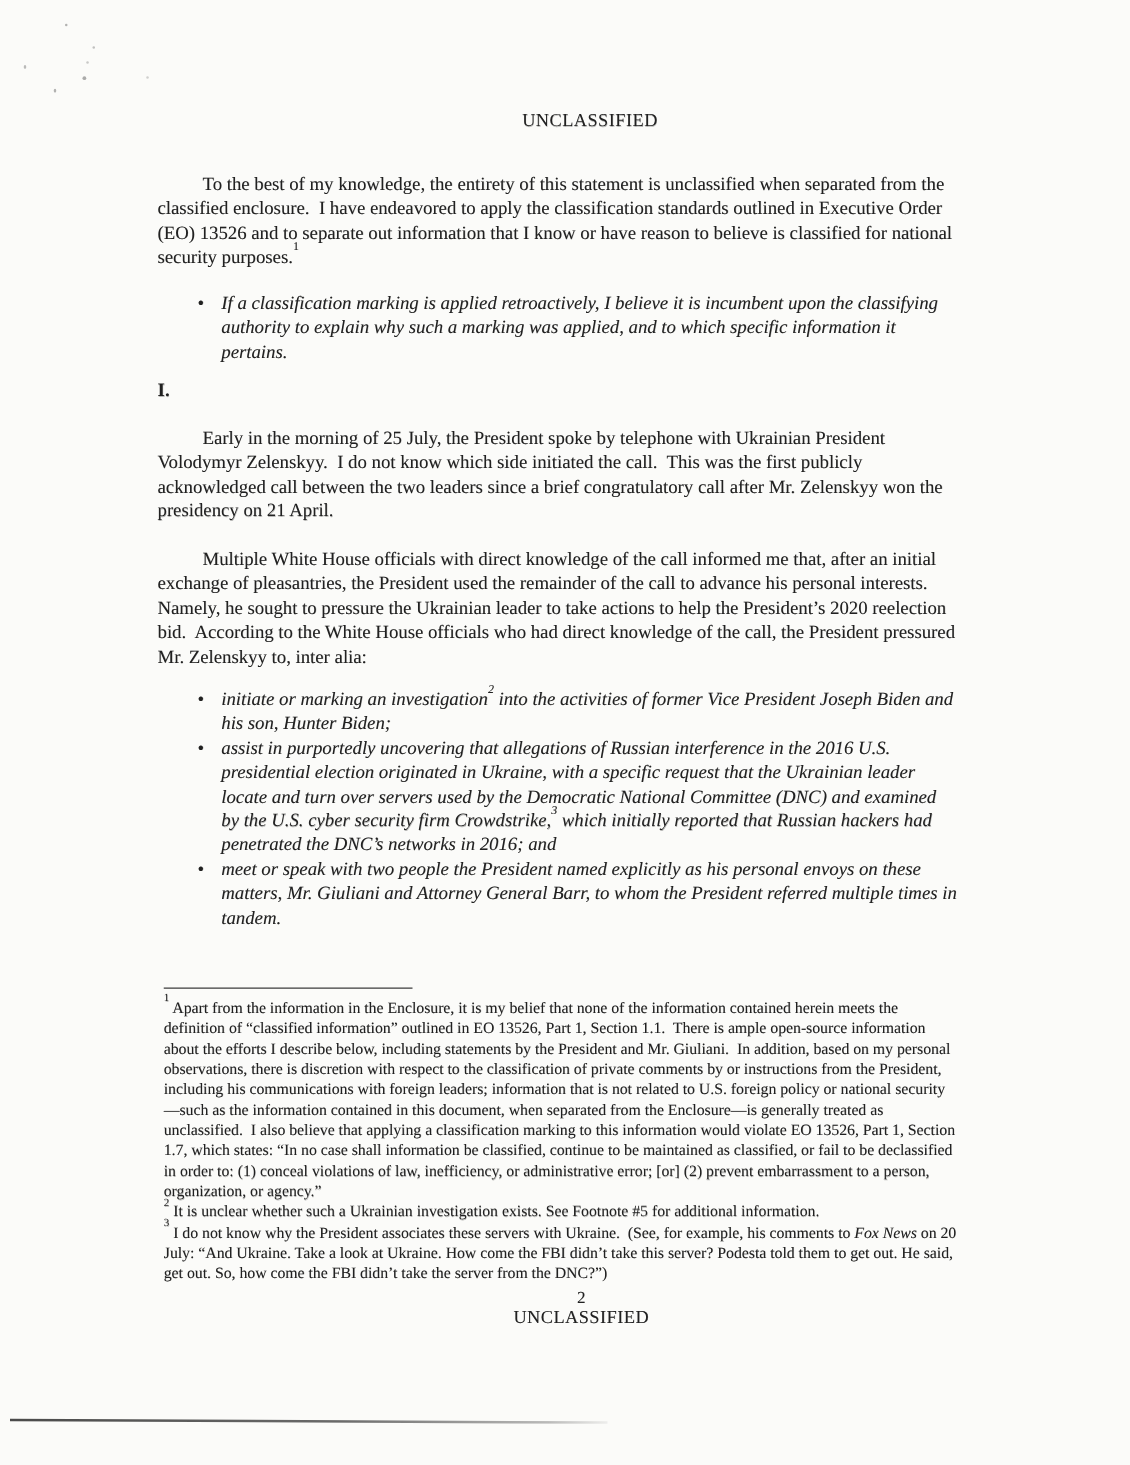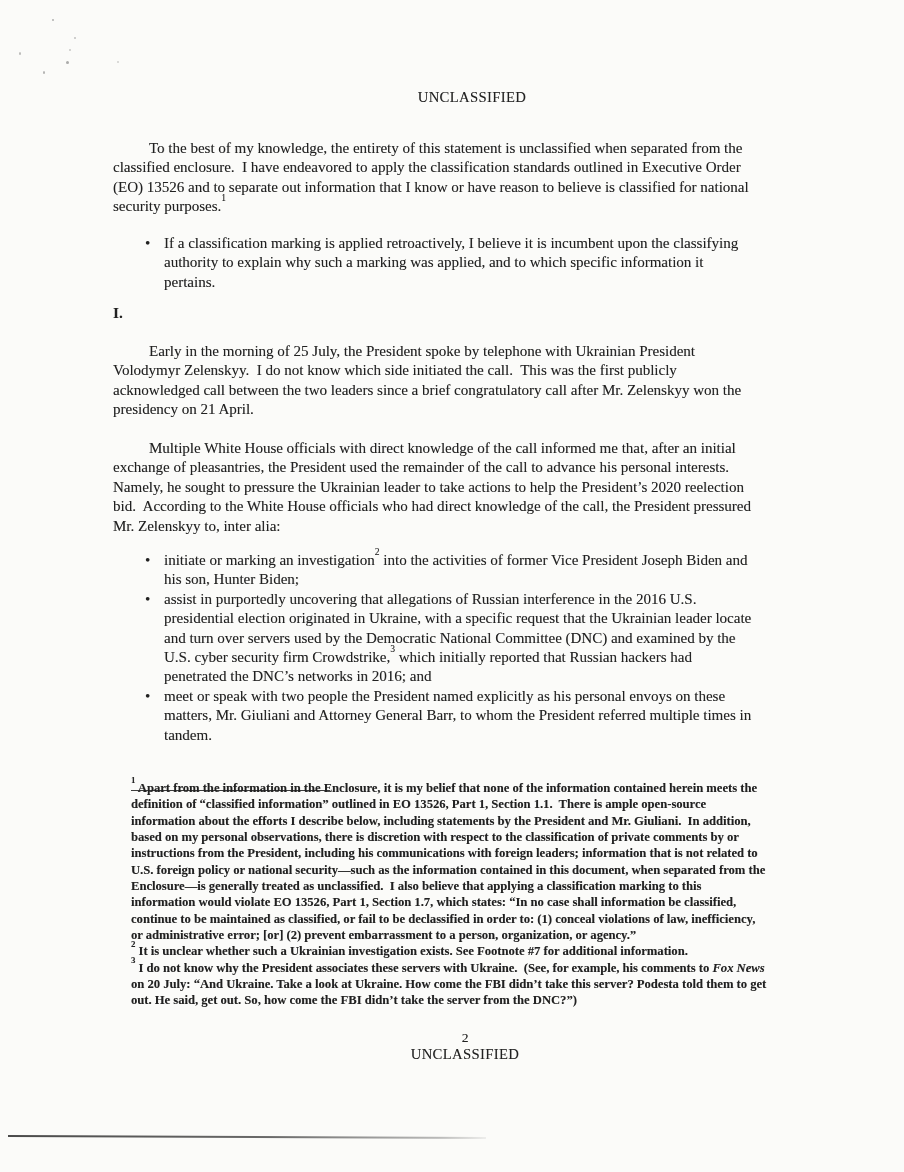--- a/index.html
+++ b/index.html
@@ -7,30 +7,30 @@
   body { width:904px; height:1172px; overflow:hidden; }
   .page {
     position:relative; width:904px; height:1172px;
     background:#fbfbf9;
     font-family:"Liberation Serif","DejaVu Serif",serif;
     color:#212121;
     text-shadow:0.3px 0.3px 0.5px rgba(60,60,60,0.35);
   }
   .center-line { position:absolute; left:0; width:890px; text-align:center;padding-left:40px; }
   .header-class { top:89px; font-size:14.6px; letter-spacing:0.4px; width:904px; }
-  .block { position:absolute; left:113px; width:640px; font-size:15px; line-height:19.4px; }
+  .block { position:absolute; left:126px; width:640px; font-size:15px; line-height:19.4px; }
   .para { text-indent:36px; white-space:pre-wrap; }
   .fnref { font-size:9.5px; line-height:0; position:relative; top:-4.5px; }
   .li { display:flex; }
   .li .mk { flex:0 0 51px; padding-left:32px; }
-  .li .bt { flex:1; white-space:pre-wrap; }
+  .li .bt { flex:1; white-space:pre-wrap;font-style:italic; }
   .heading { top:303px; font-weight:bold; font-size:15.2px; display:flex; }
   .heading .num { flex:0 0 52px; }
   .fnrule { position:absolute; left:131px; top:790px; width:199px; height:0; border-top:1.6px solid #3c3c3c; }
-  .footnotes { position:absolute; left:131px; top:780px; width:636px; font-size:12.6px; line-height:16.35px;font-weight:bold; }
+  .footnotes { position:absolute; left:131px; top:798px; width:636px; font-size:12.6px; line-height:16.35px; }
   .fn { white-space:pre-wrap; }
   .fn .fnm { font-size:8.8px; position:relative; top:-3.5px; line-height:0; }
   .fn em { font-style:italic; }
   .page-num { top:1030px; font-size:13.5px; }
   .footer-class { top:1046px; font-size:14.6px; letter-spacing:0.4px; }
   .artifact-line {
     position:absolute; top:1135px; left:8px; width:478px; height:2px;
     background:linear-gradient(to right, rgba(55,55,55,0.9), rgba(70,70,70,0.8) 55%, rgba(120,120,120,0.5) 90%, rgba(160,160,160,0.15));
     transform:rotate(0.25deg); transform-origin:left center;
   }
@@ -80,21 +80,21 @@
     <div class="li">
         <span class="mk">•</span>
         <div class="bt"><span>meet or speak with two people the President named explicitly as his personal envoys on these matters, Mr. Giuliani and Attorney General Barr, to whom the President referred multiple times in tandem.</span><sup class="fnref"></sup><span></span></div>
       </div>
   </div>
 
   <div class="fnrule"></div>
 
   <div class="footnotes">
     <div class="fn"><sup class="fnm">1</sup><span> Apart from the information in the Enclosure, it is my belief that none of the information contained herein meets the definition of “classified information” outlined in EO 13526, Part 1, Section 1.1.  There is ample open-source information about the efforts I describe below, including statements by the President and Mr. Giuliani.  In addition, based on my personal observations, there is discretion with respect to the classification of private comments by or instructions from the President, including his communications with foreign leaders; information that is not related to U.S. foreign policy or national security—such as the information contained in this document, when separated from the Enclosure—is generally treated as unclassified.  I also believe that applying a classification marking to this information would violate EO 13526, Part 1, Section 1.7, which states: “In no case shall information be classified, continue to be maintained as classified, or fail to be declassified in order to: (1) conceal violations of law, inefficiency, or administrative error; [or] (2) prevent embarrassment to a person, organization, or agency.”</span></div>
-    <div class="fn"><sup class="fnm">2</sup><span> It is unclear whether such a Ukrainian investigation exists. See Footnote #7 for additional information.</span></div>
+    <div class="fn"><sup class="fnm">2</sup><span> It is unclear whether such a Ukrainian investigation exists. See Footnote #5 for additional information.</span></div>
     <div class="fn"><sup class="fnm">3</sup><span> I do not know why the President associates these servers with Ukraine.  (See, for example, his comments to </span><em>Fox News</em><span> on 20 July: “And Ukraine. Take a look at Ukraine. How come the FBI didn’t take this server? Podesta told them to get out. He said, get out. So, how come the FBI didn’t take the server from the DNC?”)</span></div>
   </div>
 
   <div class="center-line page-num">2</div>
   <div class="center-line footer-class">UNCLASSIFIED</div>
 
   <div class="artifact-line"></div>
 
 </div>
 

